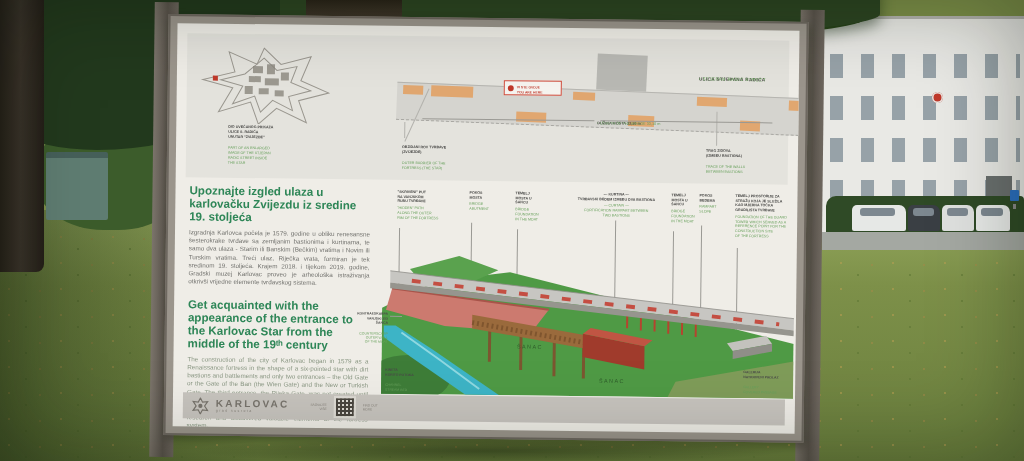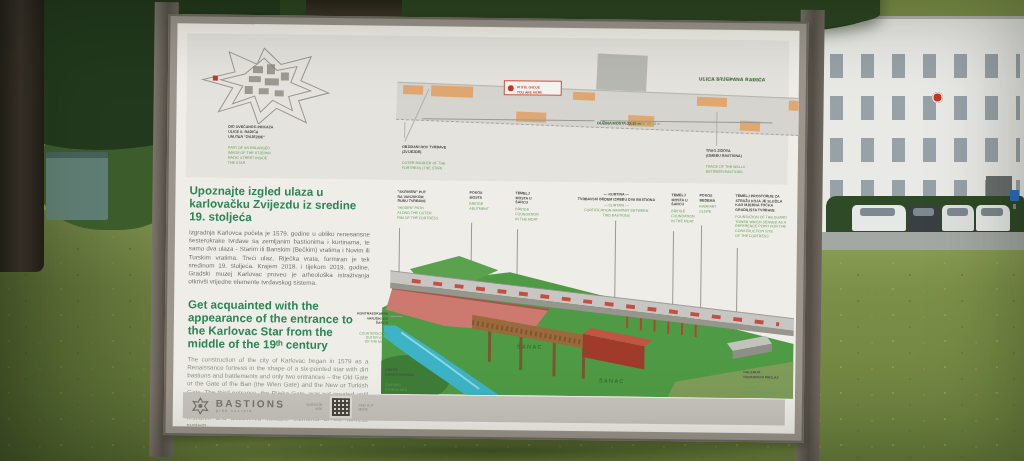--- a/index.html
+++ b/index.html
@@ -394,21 +394,21 @@
           <span class="e">GALLERY
 COVERED PASSAGE</span>
         </div>
 
         <div class="footer">
           <svg class="st" width="17" height="17" viewBox="0 0 16 16">
             <polygon points="8,0.5 10,4.4 14.8,3.8 12,8 14.8,12.2 10,11.6 8,15.5 6,11.6 1.2,12.2 4,8 1.2,3.8 6,4.4" fill="none" stroke="#78746c" stroke-width="1.1"></polygon>
             <circle cx="8" cy="8" r="2" fill="#78746c"></circle>
           </svg>
           <div class="brand-block st">
-            <span class="brand st">BASTIONS</span>
+            <span class="brand st">KARLOVAC</span>
             <span class="tagline st">grad susreta</span>
           </div>
           <span class="qr-side qr-left st">SAZNAJTE
 VIŠE</span>
           <div class="qr st"></div>
           <span class="qr-side st">FIND OUT
 MORE</span>
         </div>
 
       </div>

